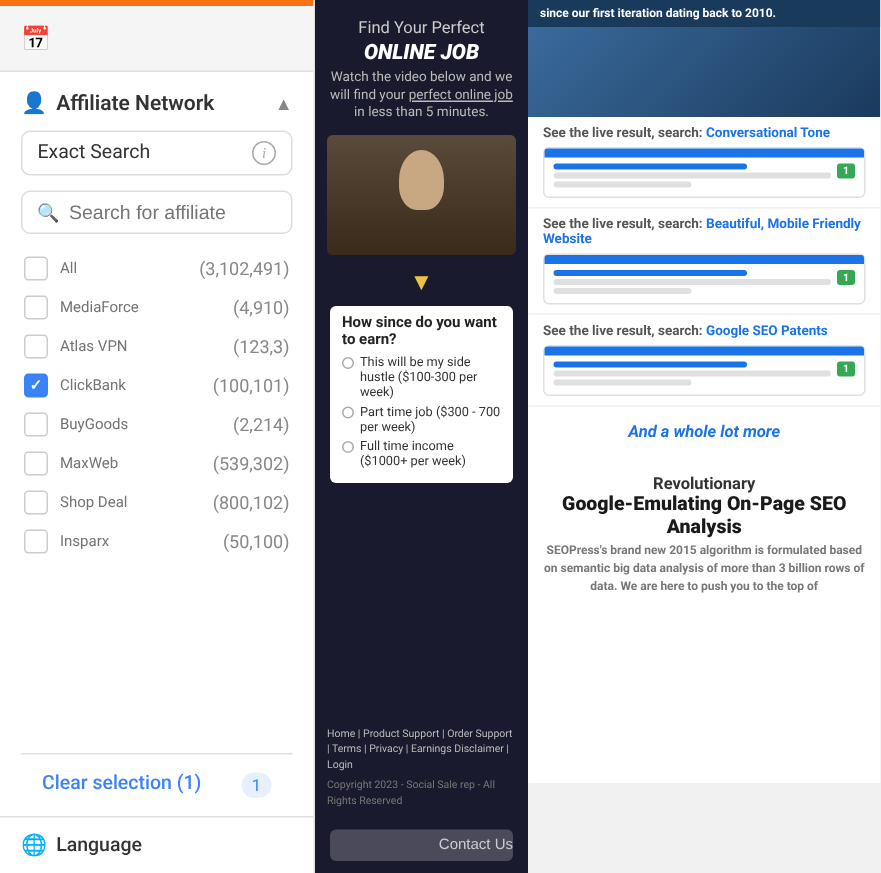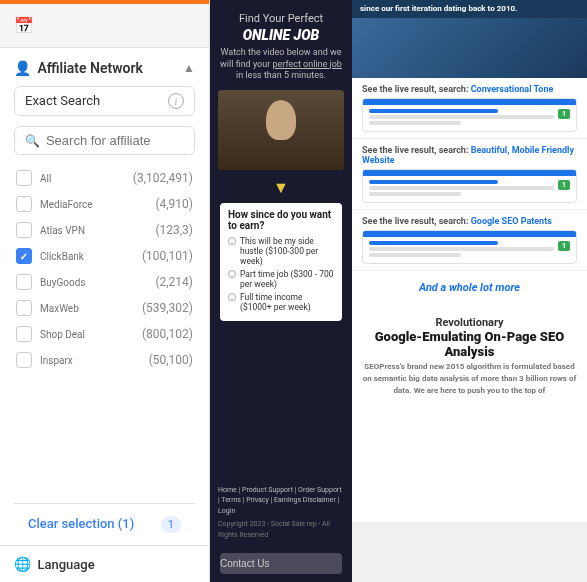--- a/index.html
+++ b/index.html
@@ -351,21 +351,21 @@
     }
     .contact-btn {
       background: #4a4a5a;
       color: #ccc;
       border: none;
       border-radius: 4px;
       padding: 5px 0;
       width: 100%;
       font-size: 10px;
       cursor: pointer;
-      text-align: left;
+      text-align: right;
     }
 
     
     .right-panel {
       flex: 1;
       background: #fff;
       display: flex;
       flex-direction: column;
       height: 522px;
       overflow-y: auto;

